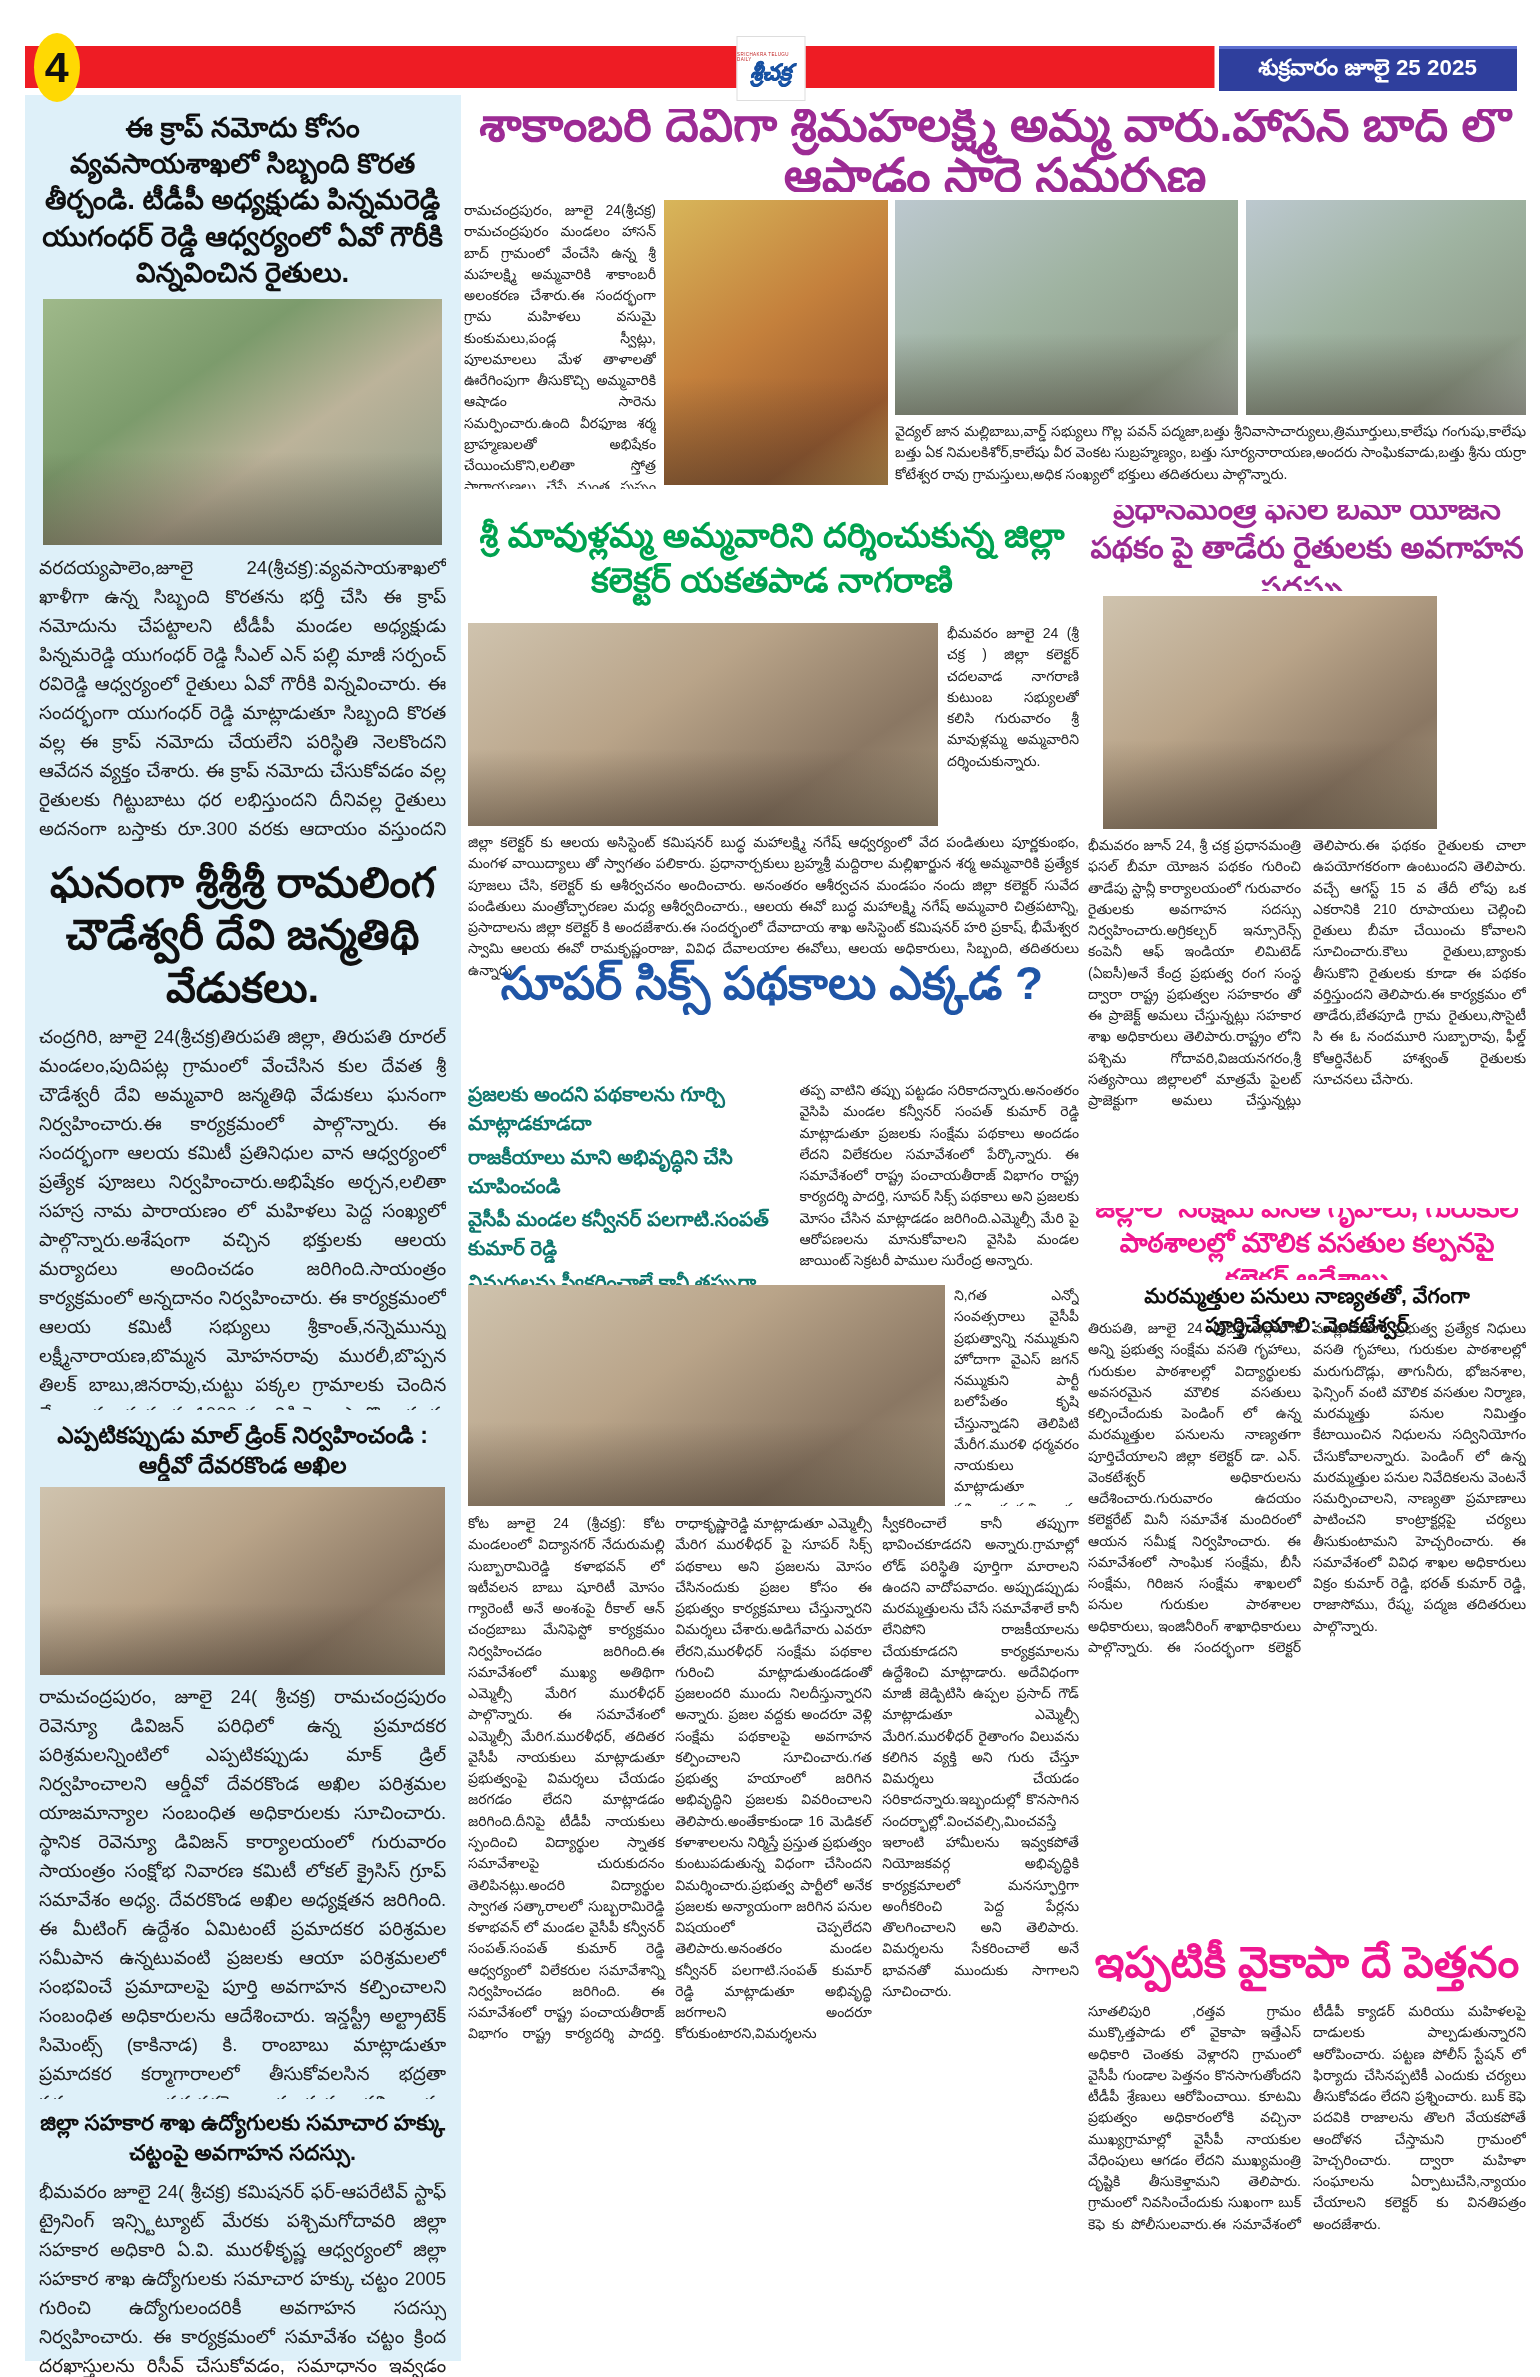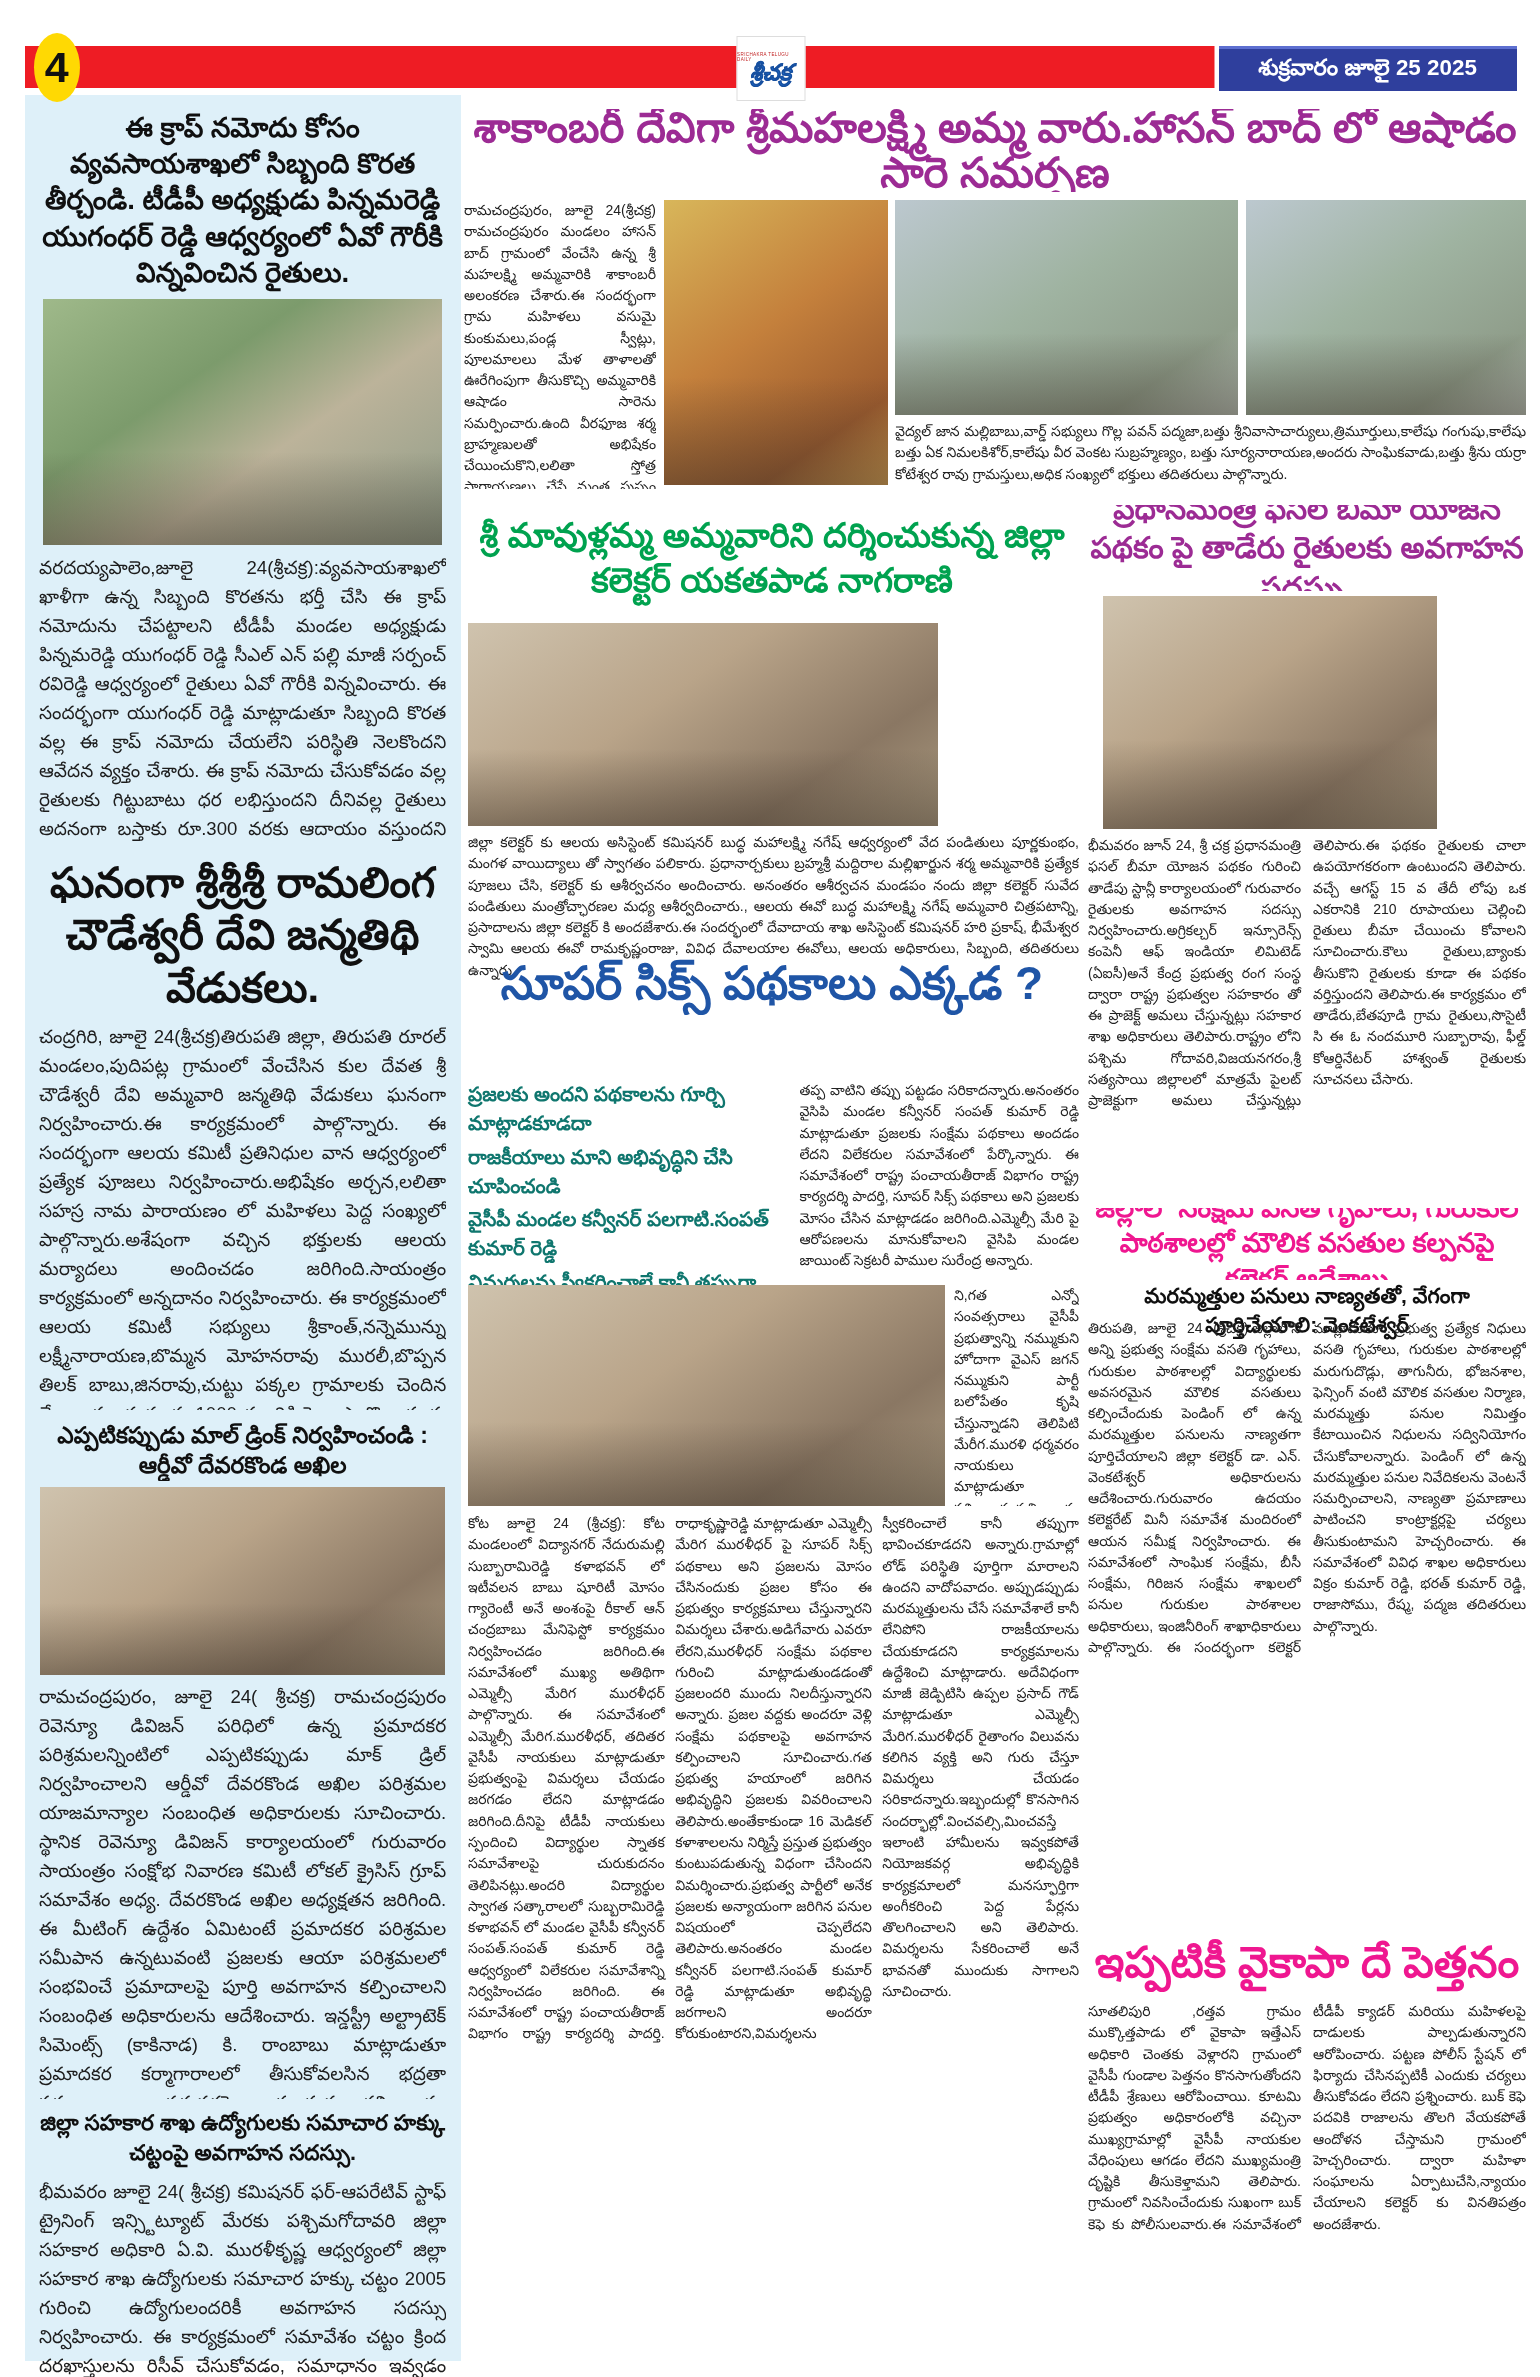--- a/index.html
+++ b/index.html
@@ -80,37 +80,38 @@
 
     <div class="hl black" style="font-size:23px;margin:10.4px 0 6px;">ఎప్పటికప్పుడు మాల్ డ్రింక్ నిర్వహించండి : ఆర్డీవో దేవరకొండ అఖిల</div>
     <div class="photo indoor" style="height:188px;margin:1.5px 1.5px 7.5px;"></div>
     <div class="body-txt big" style="height:417px;">రామచంద్రపురం, జూలై 24( శ్రీచక్ర) రామచంద్రపురం రెవెన్యూ డివిజన్ పరిధిలో ఉన్న ప్రమాదకర పరిశ్రమలన్నింటిలో ఎప్పటికప్పుడు మాక్ డ్రిల్ నిర్వహించాలని ఆర్డీవో దేవరకొండ అఖిల పరిశ్రమల యాజమాన్యాల సంబంధిత అధికారులకు సూచించారు. స్థానిక రెవెన్యూ డివిజన్ కార్యాలయంలో గురువారం సాయంత్రం సంక్షోభ నివారణ కమిటీ లోకల్ క్రైసిస్ గ్రూప్ సమావేశం అధ్య. దేవరకొండ అఖిల అధ్యక్షతన జరిగింది. ఈ మీటింగ్ ఉద్దేశం ఏమిటంటే ప్రమాదకర పరిశ్రమల సమీపాన ఉన్నటువంటి ప్రజలకు ఆయా పరిశ్రమలలో సంభవించే ప్రమాదాలపై పూర్తి అవగాహన కల్పించాలని సంబంధిత అధికారులను ఆదేశించారు. ఇన్డస్ట్రీ అల్ట్రాటెక్ సిమెంట్స్ (కాకినాడ) కి. రాంబాబు మాట్లాడుతూ ప్రమాదకర కర్మాగారాలలో తీసుకోవలసిన భద్రతా ప్రమాణాలు, ఆవశ్యకతపై అవగాహన కల్పించారు. ఎం.పి.డి. ఓలు, అగ్నిమాపక అధికారులు, మెడికల్ సిబ్బంది, పంచాయతీ రాజ్ సిబ్బంది, ఇతర కమిటీ సభ్యులు క్లినిక్ పరిధిలో పలువురు ప్రతినిధులు పాల్గొన్నారు.</div>
     <div class="subhead-black" style="font-size:21.6px;margin:10.4px 0 7.5px;">జిల్లా సహకార శాఖ ఉద్యోగులకు సమాచార హక్కు చట్టంపై అవగాహన సదస్సు.</div>
     <div class="body-txt big" style="height:224px;">భీమవరం జూలై 24( శ్రీచక్ర) కమిషనర్ ఫర్-ఆపరేటివ్ స్టాఫ్ ట్రైనింగ్ ఇన్స్టిట్యూట్ మేరకు పశ్చిమగోదావరి జిల్లా సహకార అధికారి ఏ.వి. మురళీకృష్ణ ఆధ్వర్యంలో జిల్లా సహకార శాఖ ఉద్యోగులకు సమాచార హక్కు చట్టం 2005 గురించి ఉద్యోగులందరికీ అవగాహన సదస్సు నిర్వహించారు. ఈ కార్యక్రమంలో సమావేశం చట్టం క్రింద దరఖాస్తులను రిసీవ్ చేసుకోవడం, సమాధానం ఇవ్వడం అనే అంశాలపై పలు పరిమితములను మొదలు అంశాలు గురించి పూర్తిగా వివరించడం జరిగింది. ఈ కార్యక్రమమునకు భీమవరం, నరసాపురం, తణుకు, జిల్లా తాడేపల్లిగూడెం సబ్ డీఏ లకు సంబందించిన ఉద్యోగులు హాజరైనారు.</div>
 
   </div>
 </div>
 
-<div class="abs hl magenta" style="left:464px;top:109px;width:1062px;height:83px;font-size:42px;line-height:1.05;display:flex;align-items:center;justify-content:center;">శాకాంబరీ దేవిగా శ్రీమహలక్ష్మి అమ్మ వారు.హాసన్ బాద్ లో ఆషాడం సారె సమర్పణ</div>
+<div class="abs hl magenta" style="left:464px;top:109px;width:1062px;height:83px;font-size:48px;line-height:1.05;display:flex;align-items:center;justify-content:center;">శాకాంబరీ దేవిగా శ్రీమహలక్ష్మి అమ్మ వారు.హాసన్ బాద్ లో ఆషాడం సారె సమర్పణ</div>
 
 <div class="abs" style="left:464px;top:200px;width:1062px;height:289px;display:flex;gap:7.5px;">
   <div class="body-txt" style="width:192px;height:100%;">రామచంద్రపురం, జూలై 24(శ్రీచక్ర) రామచంద్రపురం మండలం హాసన్ బాద్ గ్రామంలో వేంచేసి ఉన్న శ్రీ మహలక్ష్మి అమ్మవారికి శాకాంబరీ అలంకరణ చేశారు.ఈ సందర్భంగా గ్రామ మహిళలు వసుమై కుంకుమలు,పండ్ల స్వీట్లు, పూలమాలలు మేళ తాళాలతో ఊరేగింపుగా తీసుకొచ్చి అమ్మవారికి ఆషాడం సారెను సమర్పించారు.ఉంది వీరఫూజ శర్మ బ్రాహ్మణులతో అభిషేకం చేయించుకొని,లలితా స్తోత్ర పారాయణలు చేసే మంత్ర పుష్పం తీర్థ ప్రసాదాలు అందజేశారు.ఈ కార్యక్రమంలో గ్రామ సర్పంచ్ నాగార్జి సతీష్ రావు,చేసేన శ్రామిక నాయకులు బొంతెంకొల్లి సత్య ప్రకాష్, విద్యా కమిటీ</div>
   <div class="photo temple" style="width:224px;height:285px;"></div>
   <div style="flex:1;display:flex;flex-direction:column;gap:6px;">
     <div style="display:flex;gap:7.5px;height:215px;">
       <div class="photo street" style="width:343px;height:100%;"></div>
       <div class="photo street" style="flex:1;height:100%;"></div>
     </div>
     <div class="body-txt" style="flex:1;">వైద్యల్ జాన మల్లిబాబు,వార్డ్ సభ్యులు గొల్ల పవన్ పద్మజా,బత్తు శ్రీనివాసాచార్యులు,త్రిమూర్తులు,కాలేషు గంగుషు,కాలేషు బత్తు ఏక నిమలకిశోర్,కాలేషు వీర వెంకట సుబ్రహ్మణ్యం, బత్తు సూర్యనారాయణ,అందరు సాంఘికవాడు,బత్తు శ్రీను యర్రా కోటేశ్వర రావు గ్రామస్తులు,అధిక సంఖ్యలో భక్తులు తదితరులు పాల్గొన్నారు.</div>
   </div>
 </div>
 
 <div class="abs hl green" style="left:464px;top:501px;width:616px;height:113px;font-size:34px;display:flex;align-items:center;justify-content:center;">శ్రీ మావుళ్లమ్మ అమ్మవారిని దర్శించుకున్న జిల్లా కలెక్టర్ యకతపాడ నాగరాణి</div>
 <div class="abs" style="left:468px;top:623px;width:611px;height:203px;display:flex;gap:9px;">
   <div class="photo indoor" style="width:470px;height:100%;"></div>
+  <div class="body-txt" style="flex:1;">భీమవరం జూలై 24 (శ్రీ చక్ర ) జిల్లా కలెక్టర్ చదలవాడ నాగరాణి కుటుంబ సభ్యులతో కలిసి గురువారం శ్రీ మావుళ్లమ్మ అమ్మవారిని దర్శించుకున్నారు.</div>
 </div>
 <div class="abs body-txt" style="left:468px;top:832px;width:611px;height:177px;">జిల్లా కలెక్టర్ కు ఆలయ అసిస్టెంట్ కమిషనర్ బుద్ధ మహాలక్ష్మి నగేష్ ఆధ్వర్యంలో వేద పండితులు పూర్ణకుంభం, మంగళ వాయిద్యాలు తో స్వాగతం పలికారు. ప్రధానార్చకులు బ్రహ్మశ్రీ మద్దిరాల మల్లిఖార్జున శర్మ అమ్మవారికి ప్రత్యేక పూజలు చేసి, కలెక్టర్ కు ఆశీర్వచనం అందించారు. అనంతరం ఆశీర్వచన మండపం నందు జిల్లా కలెక్టర్ సువేద పండితులు మంత్రోచ్ఛారణల మధ్య ఆశీర్వదించారు., ఆలయ ఈవో బుద్ధ మహాలక్ష్మి నగేష్ అమ్మవారి చిత్రపటాన్ని, ప్రసాదాలను జిల్లా కలెక్టర్ కి అందజేశారు.ఈ సందర్భంలో దేవాదాయ శాఖ అసిస్టెంట్ కమిషనర్ హరి ప్రకాష్, భీమేశ్వర స్వామి ఆలయ ఈవో రామకృష్ణంరాజు, వివిధ దేవాలయాల ఈవోలు, ఆలయ అధికారులు, సిబ్బంది, తదితరులు ఉన్నారు.</div>
 
 <div class="abs hl blue" style="left:464px;top:952px;width:616px;height:63px;font-size:46px;display:flex;align-items:center;justify-content:center;">సూపర్ సిక్స్ పథకాలు ఎక్కడ ?</div>
 
 <div class="abs" style="left:468px;top:1080px;width:611px;height:200px;display:flex;gap:10.4px;">
   <div class="pink-list" style="width:321px;">
     <div>ప్రజలకు అందని పథకాలను గూర్చి మాట్లాడకూడదా</div>
     <div>రాజకీయాలు మాని అభివృద్ధిని చేసి చూపించండి</div>
     <div>వైసీపీ మండల కన్వీనర్ పలగాటి.సంపత్ కుమార్ రెడ్డి</div>

